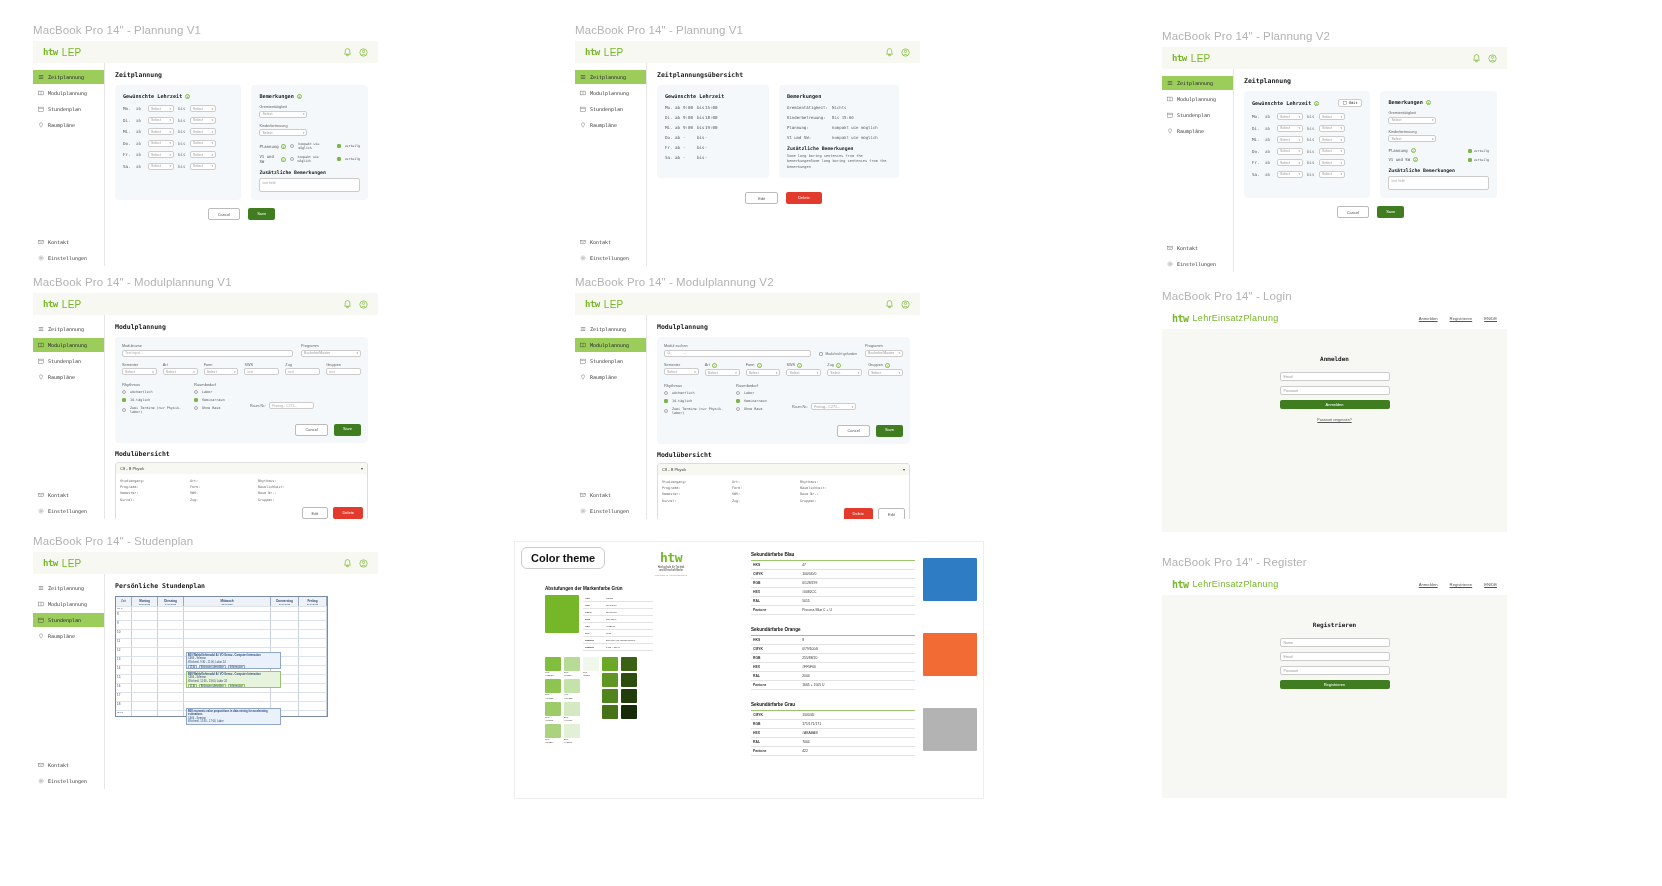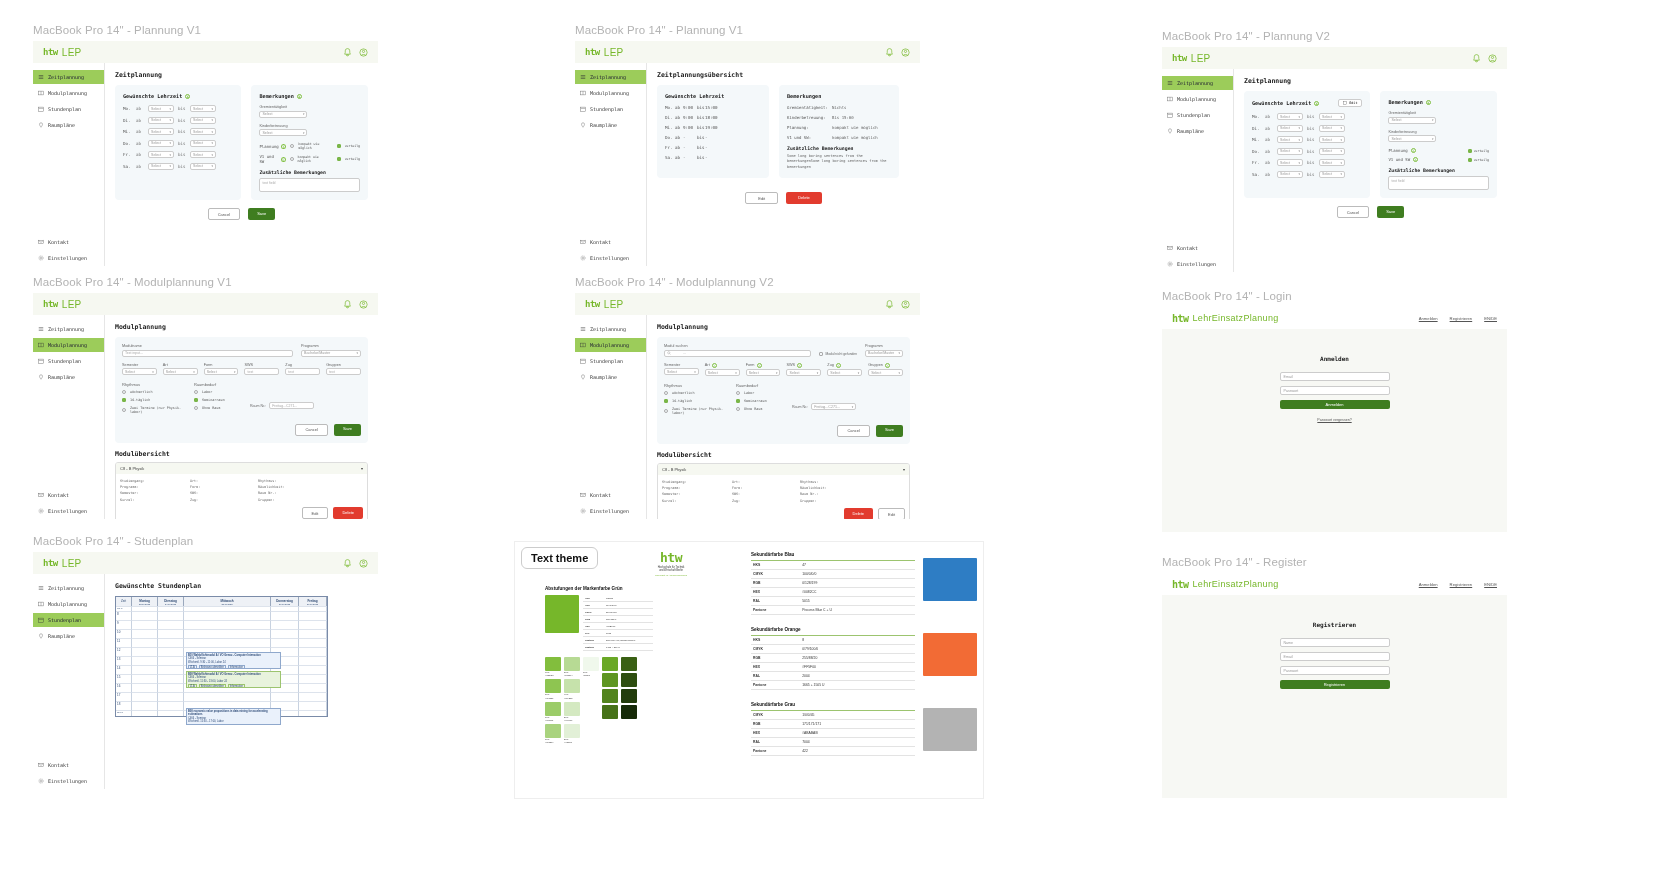--- a/index.html
+++ b/index.html
@@ -1167,21 +1167,21 @@
         </div>
         <div class="nav-item">
           <svg class="navico" viewBox="0 0 16 16">
               <circle cx="8" cy="8" r="3" fill="none" stroke="#555" stroke-width="1.2"></circle>
               <circle cx="8" cy="8" r="6" fill="none" stroke="#555" stroke-width="1.2" stroke-dasharray="2 2"></circle>
             </svg>
           <span>Einstellungen</span>
         </div>
       </div>
       <div class="main">
-        <div class="page-title">Gewünschte Stundenplan</div>
+        <div class="page-title">Persönliche Stundenplan</div>
         <div class="cal" style="position:relative;width:213px">
           <div class="cal-head">
             <div style="width:16px">Zeit</div>
             <div style="width:26px">
                 <div style="font-weight:700">Montag</div>
                 <div style="font-size:2.2px">23.10.2023</div>
               </div>
             <div style="width:26px">
                 <div style="font-weight:700">Dienstag</div>
                 <div style="font-size:2.2px">24.10.2023</div>
@@ -1335,21 +1335,21 @@
                 <span style="border:.3px solid #8fa8cc;padding:0 1px">Information</span>
               </div>
           </div>
         </div>
       </div>
     </div>
   </div>
 </div>
 
 <div class="ct-page" style="position:absolute;left:514px;top:541px;width:470px;height:258px;">
-  <div style="position:absolute;left:6px;top:5px" class="ct-pill">Text theme</div>
+  <div style="position:absolute;left:6px;top:5px" class="ct-pill">Color theme</div>
   <div style="position:absolute;left:140px;top:8px;text-align:center">
     <div class="logo-mark" style="font-size:13px">htw</div>
     <div style="font-size:2.6px;color:#333;margin-top:1px">Hochschule für Technik</div>
     <div style="font-size:2.6px;color:#333">und Wirtschaft Berlin</div>
     <div style="font-size:2.4px;color:#76b72a;margin-top:2px">University of Applied Sciences</div>
   </div>
 
   <div style="position:absolute;left:30px;top:44px;width:190px">
     <div class="ct-h">Abstufungen der Markenfarbe Grün</div>
     <div style="display:flex;gap:4px;margin-top:4px">

